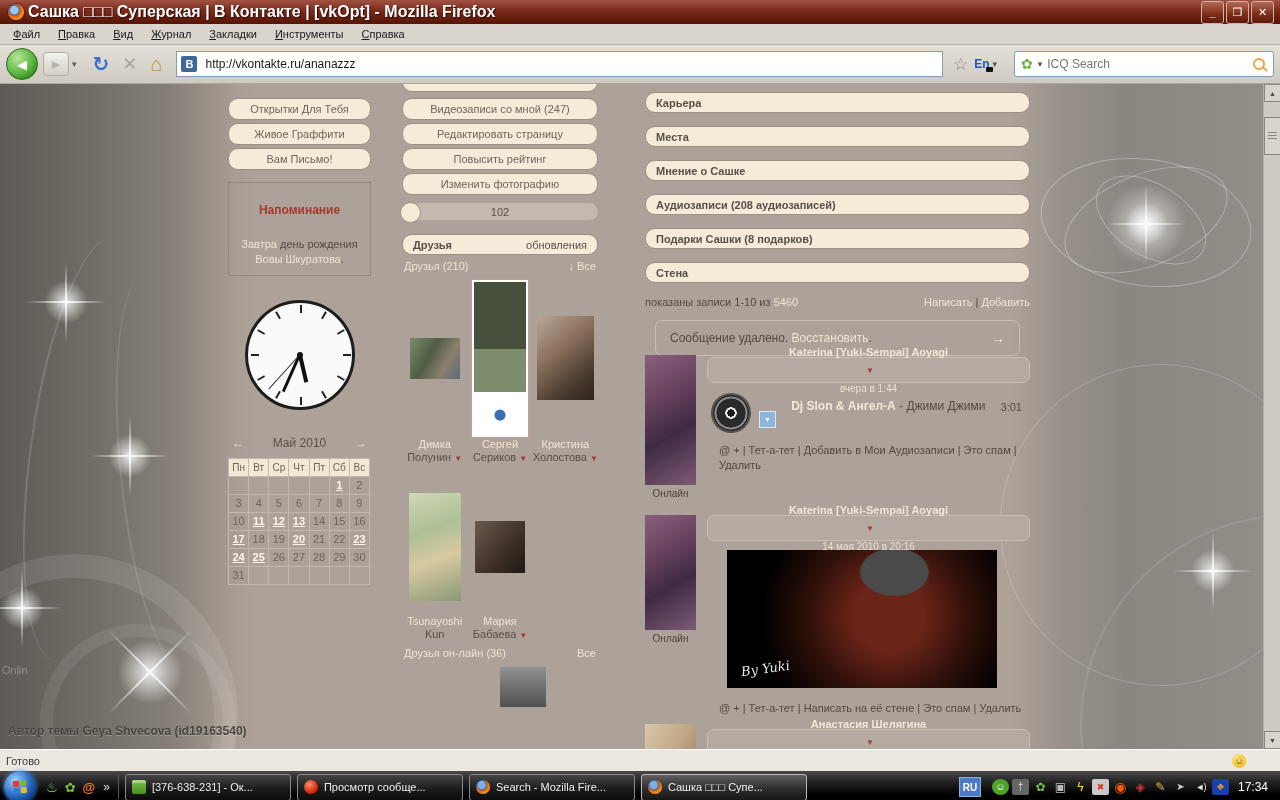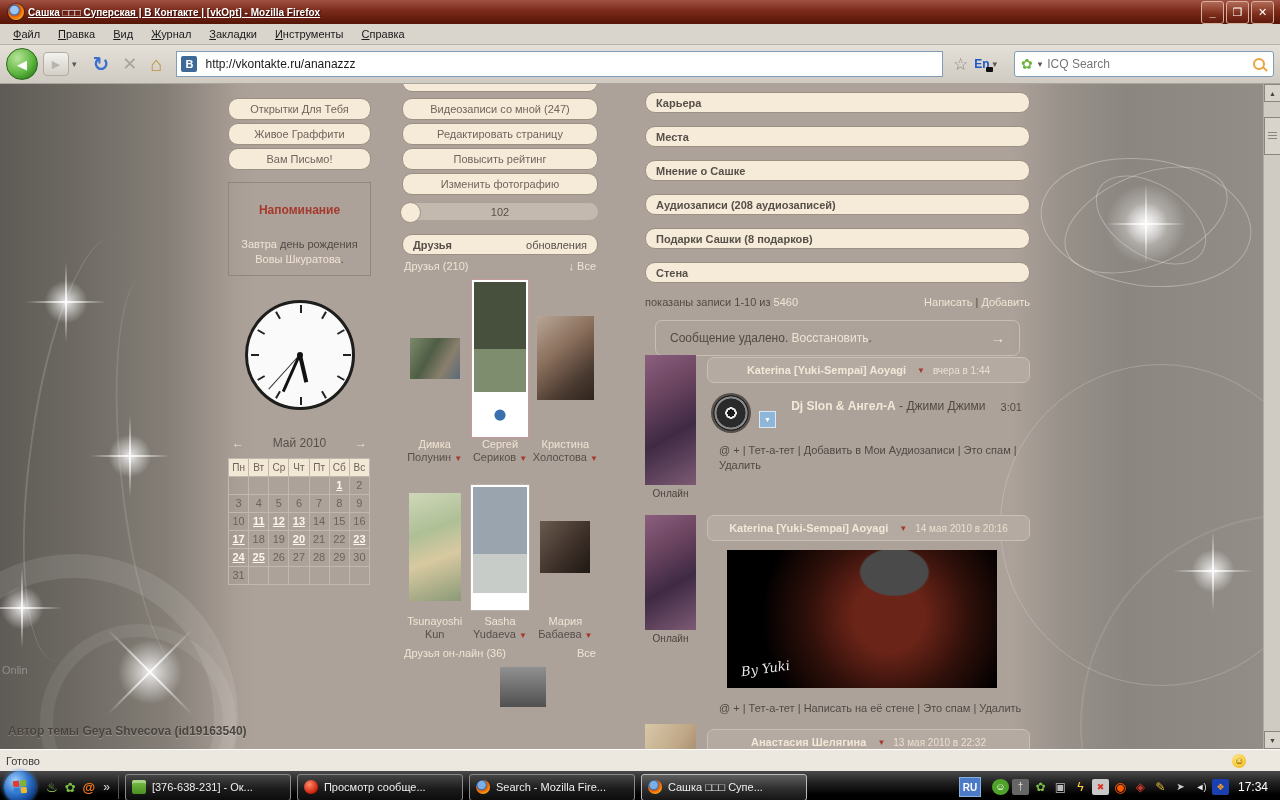--- a/index.html
+++ b/index.html
@@ -2,21 +2,21 @@
 <html><head>
 <meta charset="utf-8">
 <style>
   html,body{margin:0;padding:0;}
   body{width:1280px;height:800px;overflow:hidden;font-family:"Liberation Sans","DejaVu Sans",sans-serif;background:#000;}
   #screen{position:relative;width:1280px;height:800px;}
 
   
   #titlebar{height:24px;display:flex;align-items:center;background:linear-gradient(#a05243,#7b2a1a 45%,#551507);padding:0 4px;}
   .ff-icon{width:16px;height:16px;border-radius:50%;margin:0 4px;background:radial-gradient(circle at 40% 38%,#9cc4ee 0 28%,#3a70c0 34%,#e86000 46%,#ffb020 78%,#d85500 100%);box-shadow:0 0 2px #000;}
-  #titlebar .title{color:#fff;font-size:10px;font-weight:bold;text-shadow:1px 1px 1px #2a0a04;flex:1;white-space:nowrap;overflow:hidden;text-decoration:underline;}
+  #titlebar .title{color:#fff;font-size:16px;font-weight:bold;text-shadow:1px 1px 1px #2a0a04;flex:1;white-space:nowrap;overflow:hidden;}
   .win-btns{display:flex;gap:2px;margin-right:2px;}
   .wbtn{width:21px;height:21px;display:flex;align-items:center;justify-content:center;font-size:11px;font-weight:bold;color:#fff;background:linear-gradient(#b06a55,#7c2c1a 60%,#5e1a0c);border:1px solid #d8b0a0;border-radius:3px;cursor:pointer;}
 
   #menubar{height:20px;background:#d9d5cd;border-bottom:1px solid #b8b4ac;display:flex;align-items:center;padding-left:4px;}
   .mi{display:inline-block;font-size:11px;color:#1a1a1a;padding:2px 9px;cursor:default;}
   .mi::first-letter{text-decoration:underline;}
 
   #navbar{height:38px;background:linear-gradient(#e4e0d8,#cfcbc3);border-bottom:1px solid #a9a49c;display:flex;align-items:center;padding:0 6px;}
   .nav-back{width:30px;height:30px;border-radius:50%;background:radial-gradient(circle at 35% 30%,#b8e49a,#5cb53e 55%,#2e7d1e 85%);border:1px solid #2a6a1a;color:#fff;font-size:13px;font-weight:bold;display:flex;align-items:center;justify-content:center;cursor:pointer;}
   .nav-fwd{width:24px;height:22px;margin-left:5px;border-radius:4px;background:linear-gradient(#f4f2ee,#d3cfc7);border:1px solid #b0aca4;color:#b8b4ac;font-size:11px;display:flex;align-items:center;justify-content:center;}
@@ -113,21 +113,21 @@
   .deleted-box{margin:12px 10px 0 10px;height:34px;border:1px solid #c8beb4;border-radius:7px;display:flex;align-items:center;font-size:12px;padding:0 14px;}
   .deleted-box .arrow{margin-left:auto;color:#f0e4d3;font-size:14px;cursor:pointer;}
   .post{display:flex;margin-top:0;}
   .post-left{width:51px;margin-right:11px;flex:none;text-align:center;}
   .ava{width:51px;cursor:pointer;}
   .ava-katerina1{height:130px;background:linear-gradient(150deg,#8a5f7d 0%,#6b4460 30%,#3f2a44 60%,#7d5a74 100%);}
   .ava-katerina2{height:115px;background:linear-gradient(150deg,#8a5f7d 0%,#6b4460 30%,#3f2a44 60%,#7d5a74 100%);}
   .ava-anastasia{height:40px;background:linear-gradient(120deg,#d8c8a8,#c0a888 60%,#a08868);}
   .online-lbl{font-size:10px;color:#4a443e;margin-top:3px;}
   .post-body{flex:1;}
-  .phead{height:24px;background:#b4aaa1;border:1px solid #c9bfb6;border-radius:7px;display:flex;align-items:center;justify-content:center;font-size:11px;gap:8px;}
+  .phead{height:24px;background:#b4aaa1;border:1px solid #c9bfb6;border-radius:7px;display:flex;align-items:center;justify-content:center;font-size:11px;gap:8px;flex-direction:column;}
   .phead .author{color:#f3e8d8;font-weight:bold;cursor:pointer;}
   .phead .pdate{color:#ece0d0;font-size:10px;}
   .audio-row{margin-top:12px;display:flex;align-items:flex-start;}
   .disc{width:36px;height:36px;margin-left:6px;border-radius:50%;flex:none;cursor:pointer;background:radial-gradient(circle,#1a1a1a 0 14%,#e8e8e8 15% 22%,#2a2a2a 23% 56%,#888 58% 64%,#222 66%);box-shadow:0 0 0 2px #55504a;}
   .dlbtn{width:15px;height:15px;margin:16px 0 0 10px;background:#8db6d9;border:1px solid #dce9f4;color:#fff;font-size:7px;display:flex;align-items:center;justify-content:center;flex:none;cursor:pointer;}
   .audio-title{flex:1;text-align:center;font-size:12px;margin-top:4px;}
   .audio-title .artist{color:#f3e8d8;font-weight:bold;cursor:pointer;}
   .audio-title .track{color:#514b44;}
   .audio-dur{font-size:11px;color:#514b44;margin:6px 8px 0 0;}
   .actions{margin-top:12px;font-size:11px;color:#4f4a44;line-height:15px;padding-left:12px;}
@@ -400,29 +400,20 @@
           <div class="farea r2">
               <div class="fphoto ph-tsuna"></div>
             </div>
           <div class="fname">
               <div class="l1">Tsunayoshi</div>
             <div class="l2"><span>Kun</span></div>
             </div>
         </div>
         <div>
           <div class="farea r2">
-              <div class="fphoto ph-sasha"></div>
-            </div>
-          <div class="fname">
-              <div class="l1">Sasha</div>
-            <div class="l2"><span>Yudaeva</span><span class="red-arrow">▼</span></div>
-            </div>
-        </div>
-        <div>
-          <div class="farea r2">
               <div class="fphoto ph-maria"></div>
             </div>
           <div class="fname">
               <div class="l1">Мария</div>
             <div class="l2"><span>Бабаева</span><span class="red-arrow">▼</span></div>
             </div>
         </div>
       </div>
 
       <div class="links-row">

